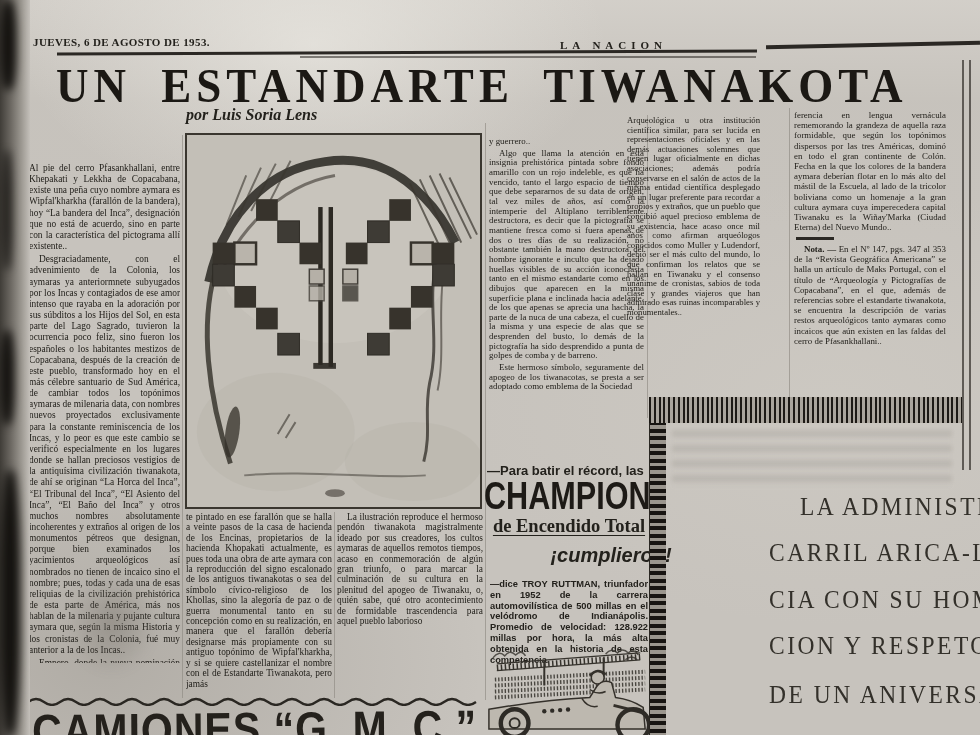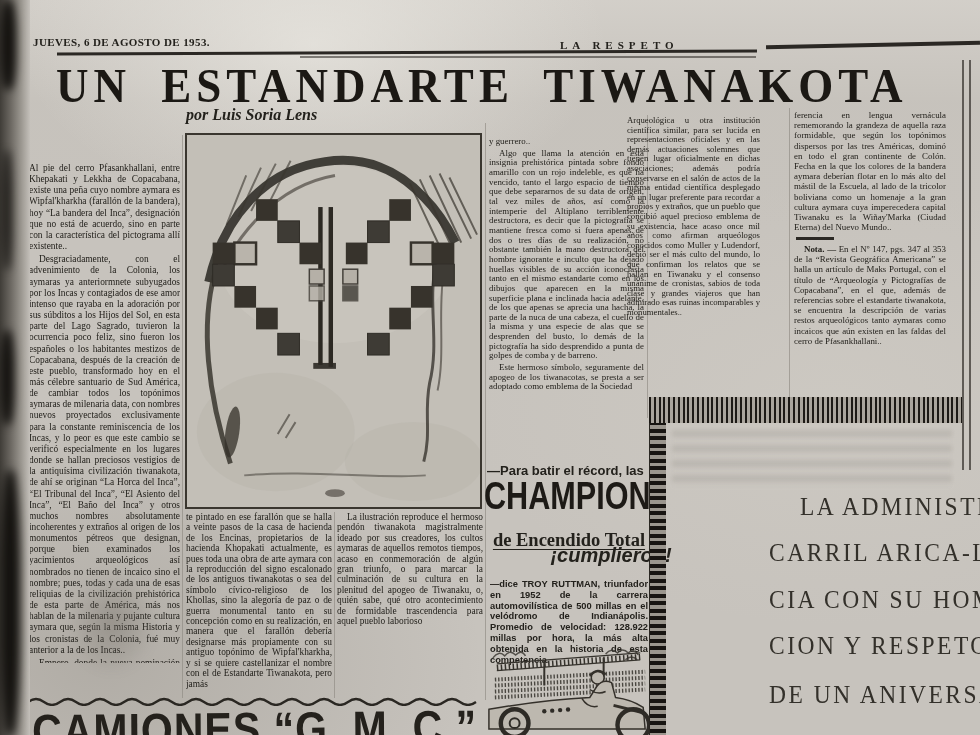--- a/index.html
+++ b/index.html
@@ -69,21 +69,21 @@
 </style>
 </head>
 <body>
 
 <div class="page">
   <div class="tex"></div>
 
   <div class="abs date" style="left:33px;top:36px;">JUEVES, 6 DE AGOSTO DE 1953.</div>
   <div class="rule" style="left:57px;top:51px;width:700px;height:3px;transform:rotate(-.25deg);"></div>
   <div class="rule" style="left:300px;top:56px;width:456px;height:1.5px;opacity:.55;"></div>
-  <div class="abs paper" style="left:560px;top:39px;">LA RESPETO</div>
+  <div class="abs paper" style="left:560px;top:39px;">LA NACION</div>
   <div class="rule" style="left:766px;top:43px;width:214px;height:3.5px;transform:rotate(-1.2deg);"></div>
 
   <div class="abs headline" style="left:56px;top:58px;">UN ESTANDARTE TIWANAKOTA</div>
   <div class="abs byline" style="left:186px;top:106px;">por Luis Soria Lens</div>
 
   <div class="vrule" style="left:182px;top:135px;height:563px;"></div>
   <div class="vrule" style="left:334px;top:512px;height:186px;"></div>
   <div class="vrule" style="left:485px;top:123px;height:577px;"></div>
   <div class="vrule" style="left:647px;top:115px;height:303px;"></div>
   <div class="vrule" style="left:789px;top:108px;height:289px;"></div>
@@ -162,21 +162,21 @@
 
   <div class="col c4" style="left:489px;top:121px;width:155px;height:345px;">
     <p class="noind">y guerrero..</p>
     <p>Algo que llama la atención en esta insignia prehistórica pintada sobre fondo amarillo con un rojo indeleble, es que ha vencido, tanto el largo espacio de tiempo que debe separarnos de su data de origen, tal vez miles de años, así como la intemperie del Altiplano terriblemente destructora, es decir que la pictografía se mantiene fresca como si fuera apenas de dos o tres días de su realización, no obstante también la mano destructora del hombre ignorante e inculto que ha dejado huellas visibles de su acción iconoclasta tanto en el mismo estandarte como en los dibujos que aparecen en la misma superficie plana e inclinada hacia adelante, de los que apenas se aprecia una hacha, la parte de la nuca de una cabeza, el cuello de la misma y una especie de alas que se desprenden del busto, lo demás de la pictografía ha sido desprendido a punta de golpes de comba y de barreno.</p>
     <p>Este hermoso símbolo, seguramente del apogeo de los tiwanacotas, se presta a ser adoptado como emblema de la Sociedad</p>
   </div>
 
   <div>
     <div class="abs adkick" style="left:487px;top:463px;text-align:right;">—Para batir el récord, las</div>
     <div class="abs adbrand" style="left:484px;top:474px;">CHAMPION</div>
-    <div class="abs adsub" style="left:487px;top:530px;width:164px;">de Encendido Total</div>
+    <div class="abs adsub" style="left:487px;top:516px;width:164px;">de Encendido Total</div>
     <div class="abs adcump" style="left:487px;top:544px;width:164px;padding-left:42px;">¡cumplieron!</div>
     <div class="abs adtest" style="left:490px;top:579px;width:158px;">—dice TROY RUTTMAN, triunfador en 1952 de la carrera automovilística de 500 millas en el velódromo de Indianápolis. Promedio de velocidad: 128.922 millas por hora, la más alta obtenida en la historia de esta competencia.</div>
     <svg class="abs" style="left:486px;top:646px;" width="170" height="89" viewBox="0 0 170 90">
       <path d="M6,12 q6,-8 12,-2 q5,-7 11,-1 q6,-6 10,1 M120,8 q6,-7 12,-1 q5,-6 11,0 q6,-5 10,2 M140,14 q6,-6 12,0" fill="none" stroke="#35322c" stroke-width="1.5" opacity=".8"></path>
       <path d="M10,22 L155,11" stroke="#35322c" stroke-width="6" stroke-dasharray="1.5 2.5"></path>
       <path d="M10,18 L155,7 M10,25 L155,14" stroke="#35322c" stroke-width="1.3"></path>
       <path d="M58,15 V40 M118,12 V34" stroke="#35322c" stroke-width="2"></path>
       <path d="M8,34 L160,26 M8,40 L160,32 M8,46 L160,38 M8,52 L160,44" stroke="#35322c" stroke-width="4" stroke-dasharray="1.4 1.9" opacity=".85"></path>
       <circle cx="112" cy="32" r="6.5" fill="#bdb8af" stroke="#34302a" stroke-width="1.5"></circle>
       <path d="M104,30 q8,-9 16,-1" fill="none" stroke="#34302a" stroke-width="2.5"></path>

